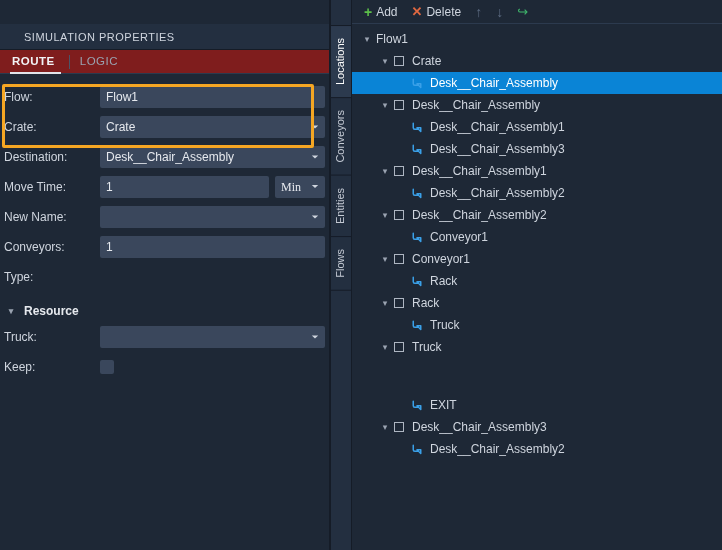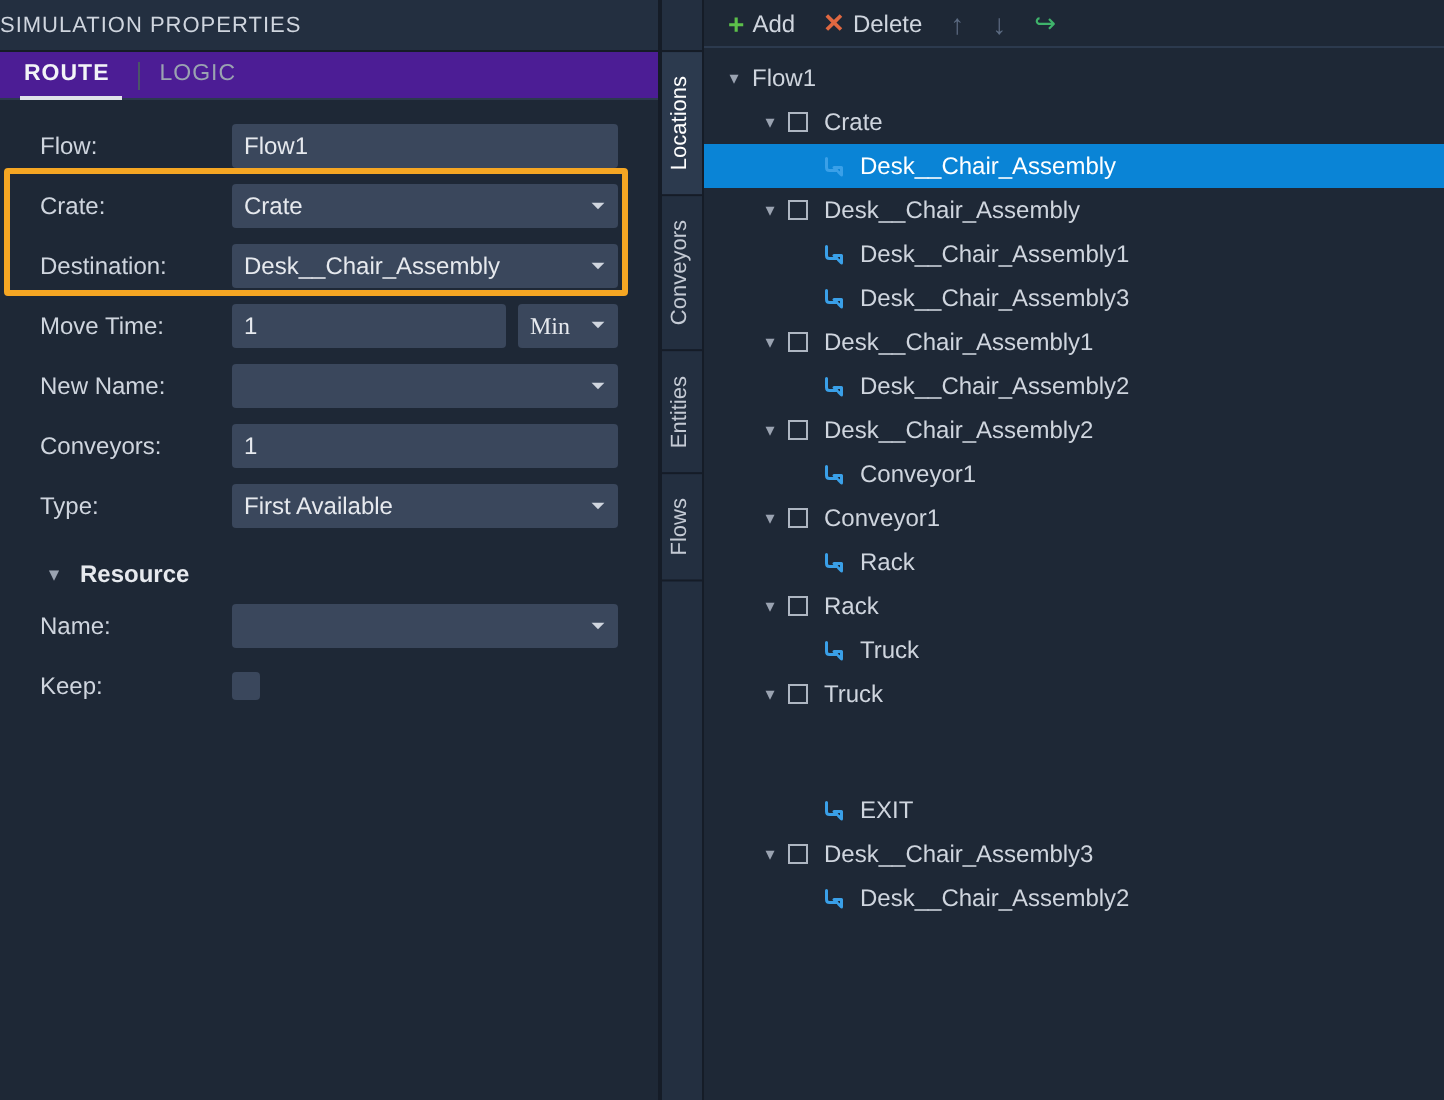--- a/index.html
+++ b/index.html
@@ -20,31 +20,32 @@
     height: 100%;
   }
   .panel-left { width: 330px; border-right: 1px solid #151c27; }
   .panel-right { flex: 1; display:flex; flex-direction:row;}
   .panel-header {
     height: 26px;
     background: #232f40;
     color: #cfd5de;
     font-size: 11px;
     letter-spacing: 0.5px;
-    padding: 0 0;
+    padding: 0 24px;
     display: flex;
     align-items: center;
     border-bottom: 1px solid #151c27;
+    margin-top: 24px;
   }
   .tabs {
     height: 24px;
     display: flex;
     align-items: center;
     padding: 0 8px;
-    background: #4c1d95;
+    background: #7f1d1d;
     border-bottom: 1px solid #2c3a4e;
   }
   .tab {
     padding: 4px 8px 6px 4px;
     margin-right: 4px;
     color: #9aa3b1;
     font-size: 11.5px;
     letter-spacing: 0.5px;
     cursor: pointer;
     position: relative;
@@ -55,21 +56,21 @@
   }
   .tab.active::after{
     content:"";
     position:absolute; left:2px; right:2px; bottom:-1px;
     height:2px; background:#e0e3e9;
   }
   .tab-sep { width:1px; height:14px; background:#4a5568; margin:0 6px 0 2px;}
   .props-body {
     flex: 1;
     overflow: auto;
-    padding: 8px 20px;
+    padding: 8px 4px;
   }
   .prop-row {
     display: flex;
     align-items: center;
     height: 30px;
     gap: 6px;
   }
   .prop-label {
     width: 90px;
     color: #cfd5de;
@@ -229,35 +230,29 @@
 
     <div class="prop-row">
       <div class="prop-label">Conveyors:</div>
       <div class="field">
         <input value="1" style="">
       </div>
     </div>
 
     <div class="prop-row">
       <div class="prop-label">Type:</div>
-      <div class="field">
-        <span>First Available</span>
-        <span class="caret"><svg viewBox="0 0 10 10">
-              <path d="M1 3l4 4 4-4z"></path>
-            </svg></span>
-      </div>
     </div>
 
     <div class="section-header">
       <span class="tw exp"></span>
       <span>Resource</span>
     </div>
 
     <div class="prop-row">
-      <div class="prop-label">Name:</div>
+      <div class="prop-label">Truck:</div>
       <div class="field">
         <input value="" style="">
         <span class="caret"><svg viewBox="0 0 10 10">
               <path d="M1 3l4 4 4-4z"></path>
             </svg></span>
       </div>
     </div>
 
 
     <div class="prop-row">

